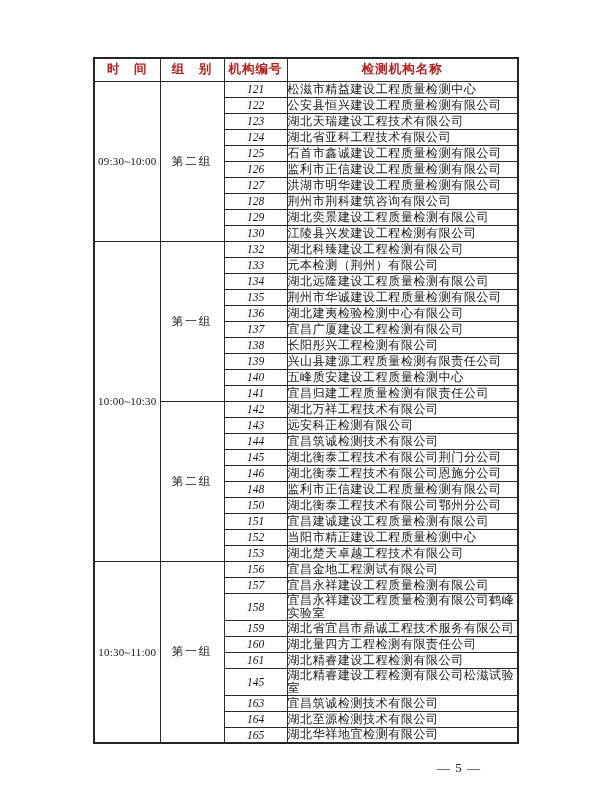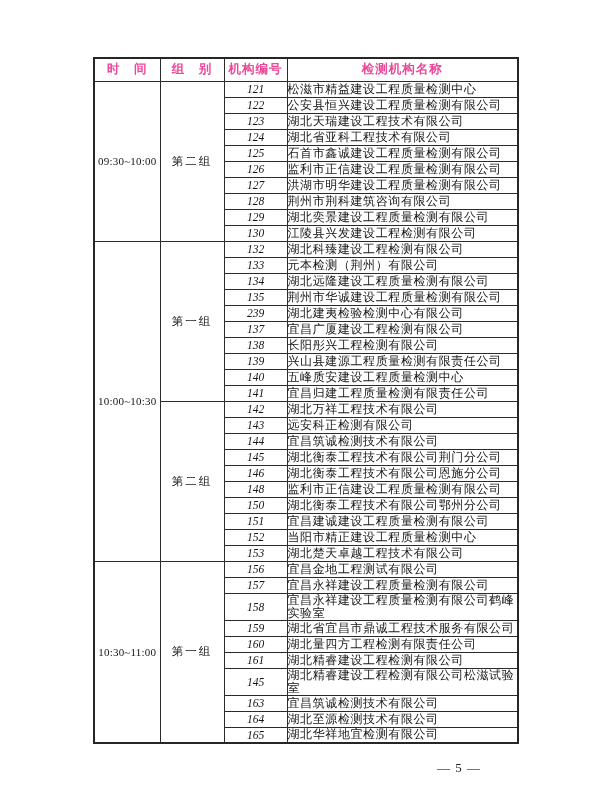--- a/index.html
+++ b/index.html
@@ -37,21 +37,21 @@
     overflow: hidden;
   }
   thead tr {
     height: 23px;
   }
   thead th {
     font-size: 12.5px;
     font-weight: bold;
     text-align: center;
     letter-spacing: 1px;
-    color: #ec4899;
+    color: #b91c1c;
   }
   tbody tr {
     height: 16px;
   }
   td.time {
     text-align: center;
     font-size: 11px;
     letter-spacing: 0.2px;
     white-space: nowrap;
   }
@@ -160,21 +160,21 @@
         </tr>
         <tr>
           <td class="num">134</td>
           <td class="name">湖北远隆建设工程质量检测有限公司</td>
         </tr>
         <tr>
           <td class="num">135</td>
           <td class="name">荆州市华诚建设工程质量检测有限公司</td>
         </tr>
         <tr>
-          <td class="num">239</td>
+          <td class="num">136</td>
           <td class="name">湖北建夷检验检测中心有限公司</td>
         </tr>
         <tr>
           <td class="num">137</td>
           <td class="name">宜昌广厦建设工程检测有限公司</td>
         </tr>
         <tr>
           <td class="num">138</td>
           <td class="name">长阳彤兴工程检测有限公司</td>
         </tr>

